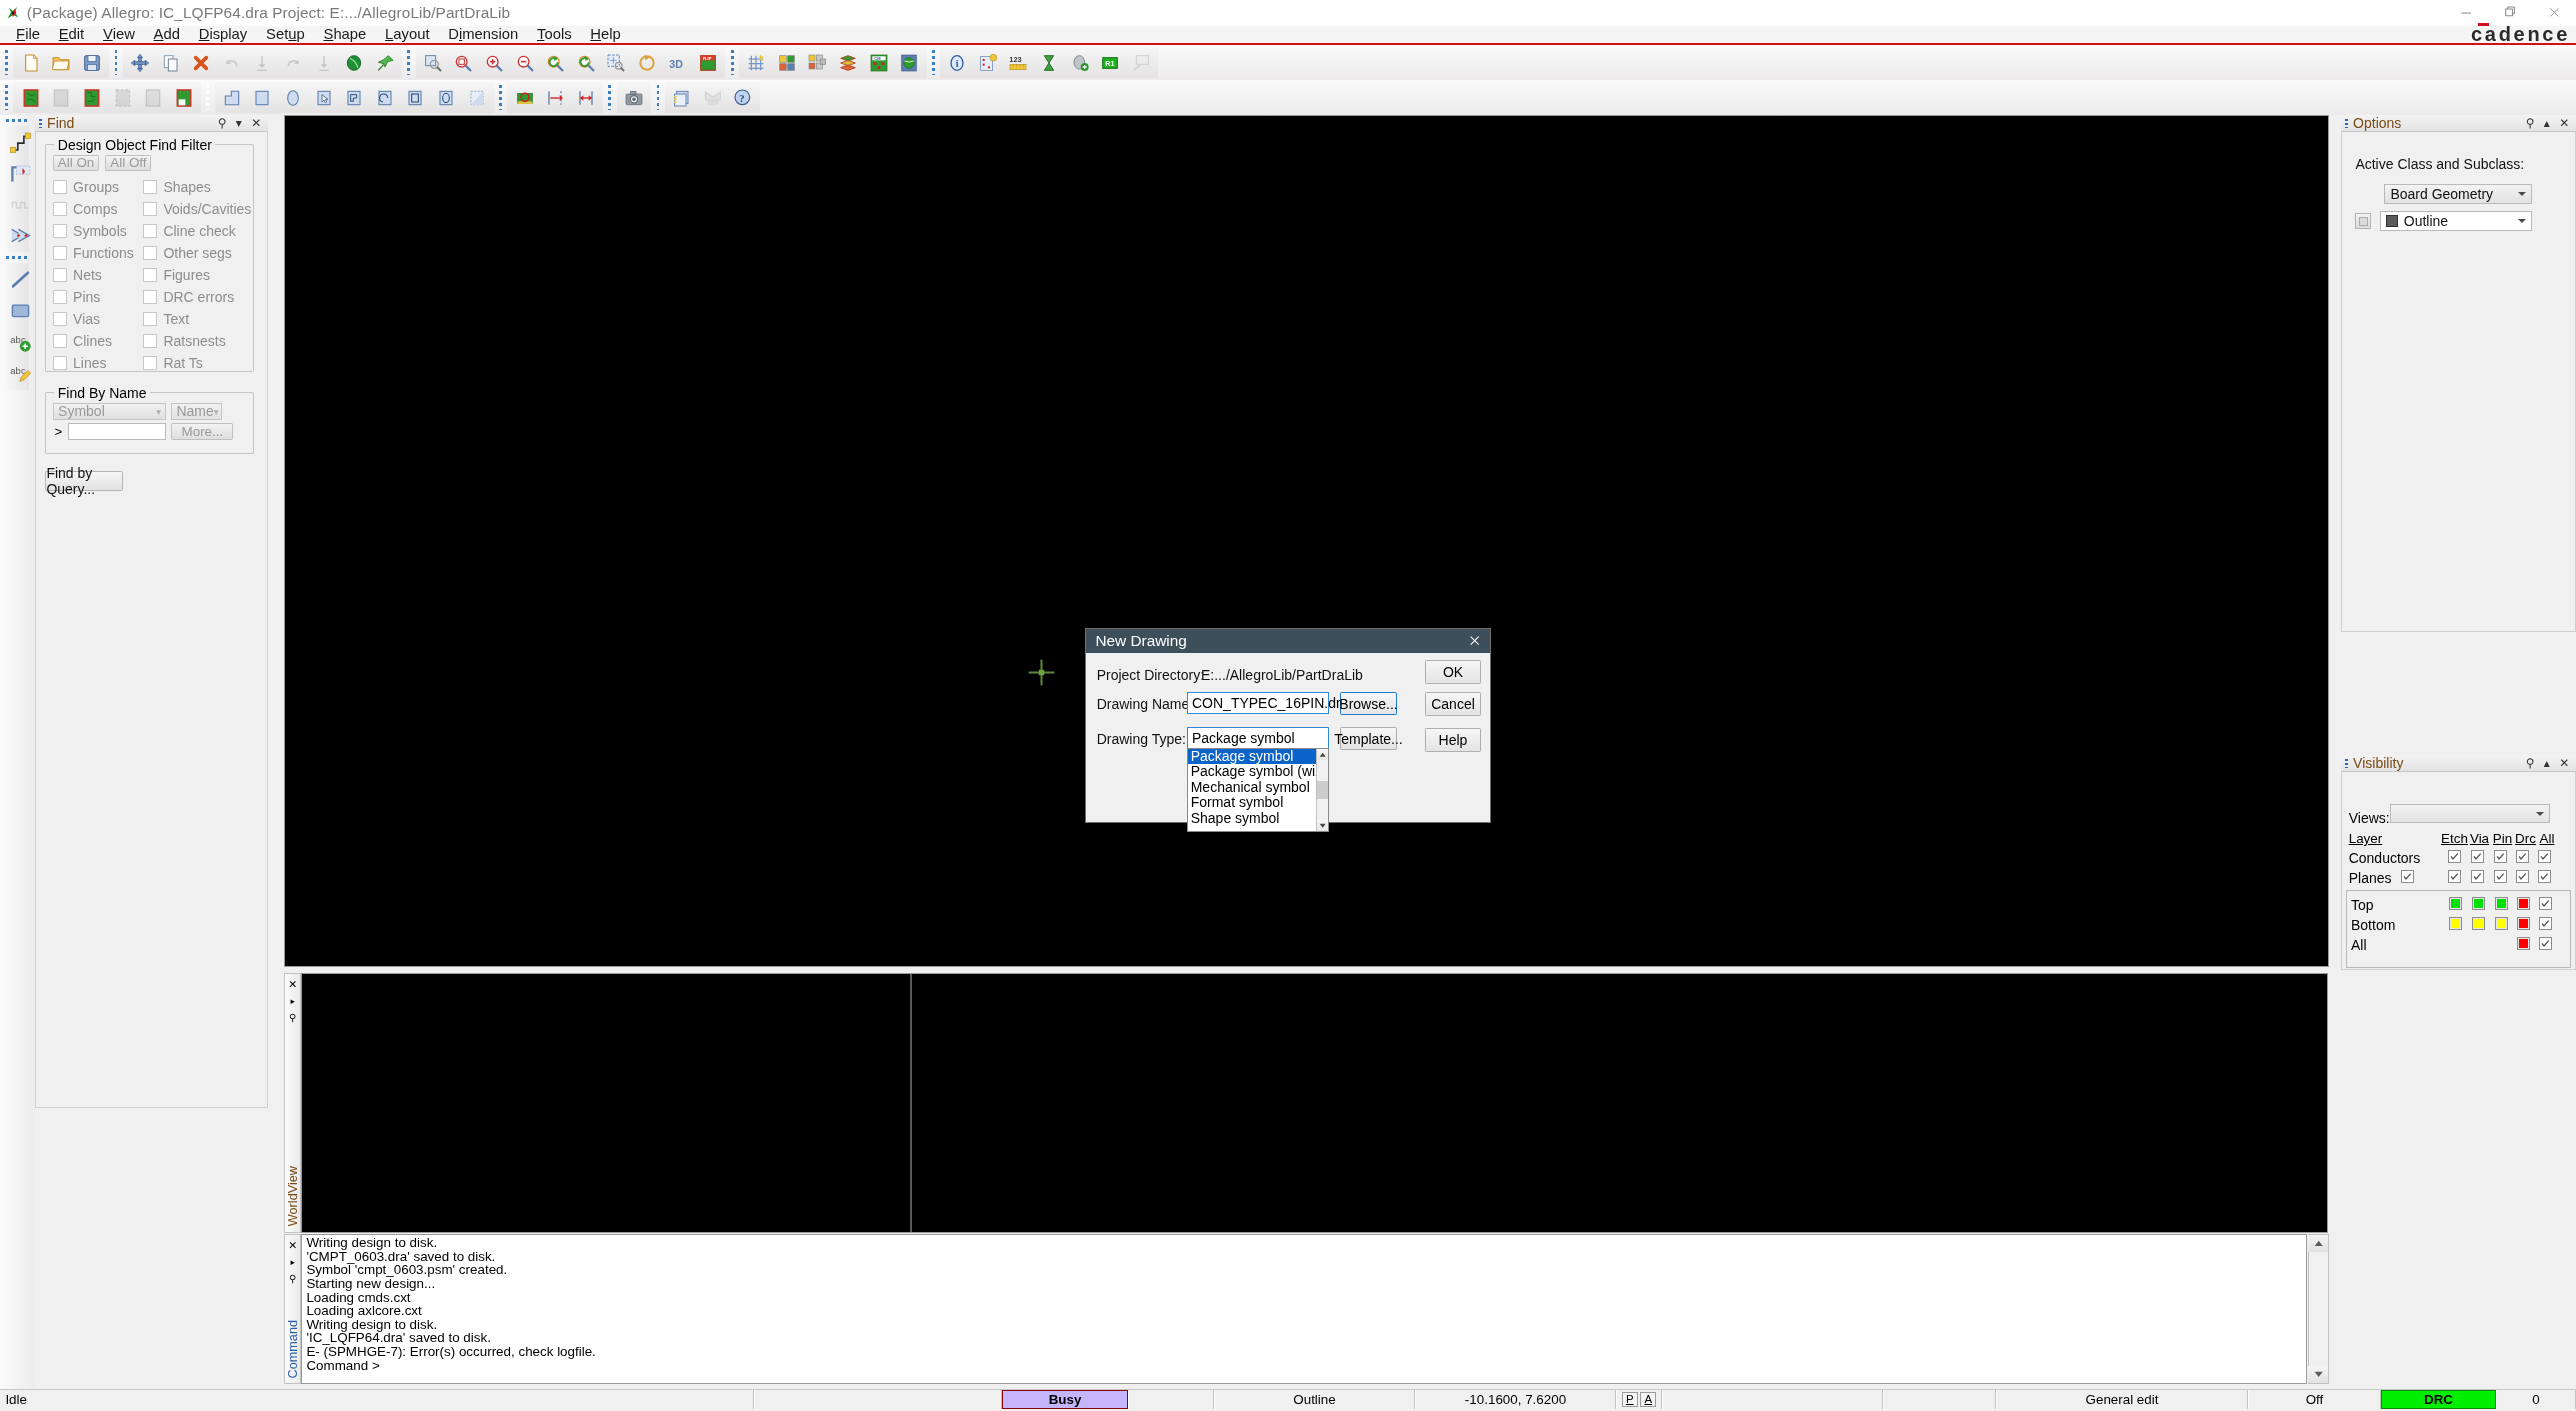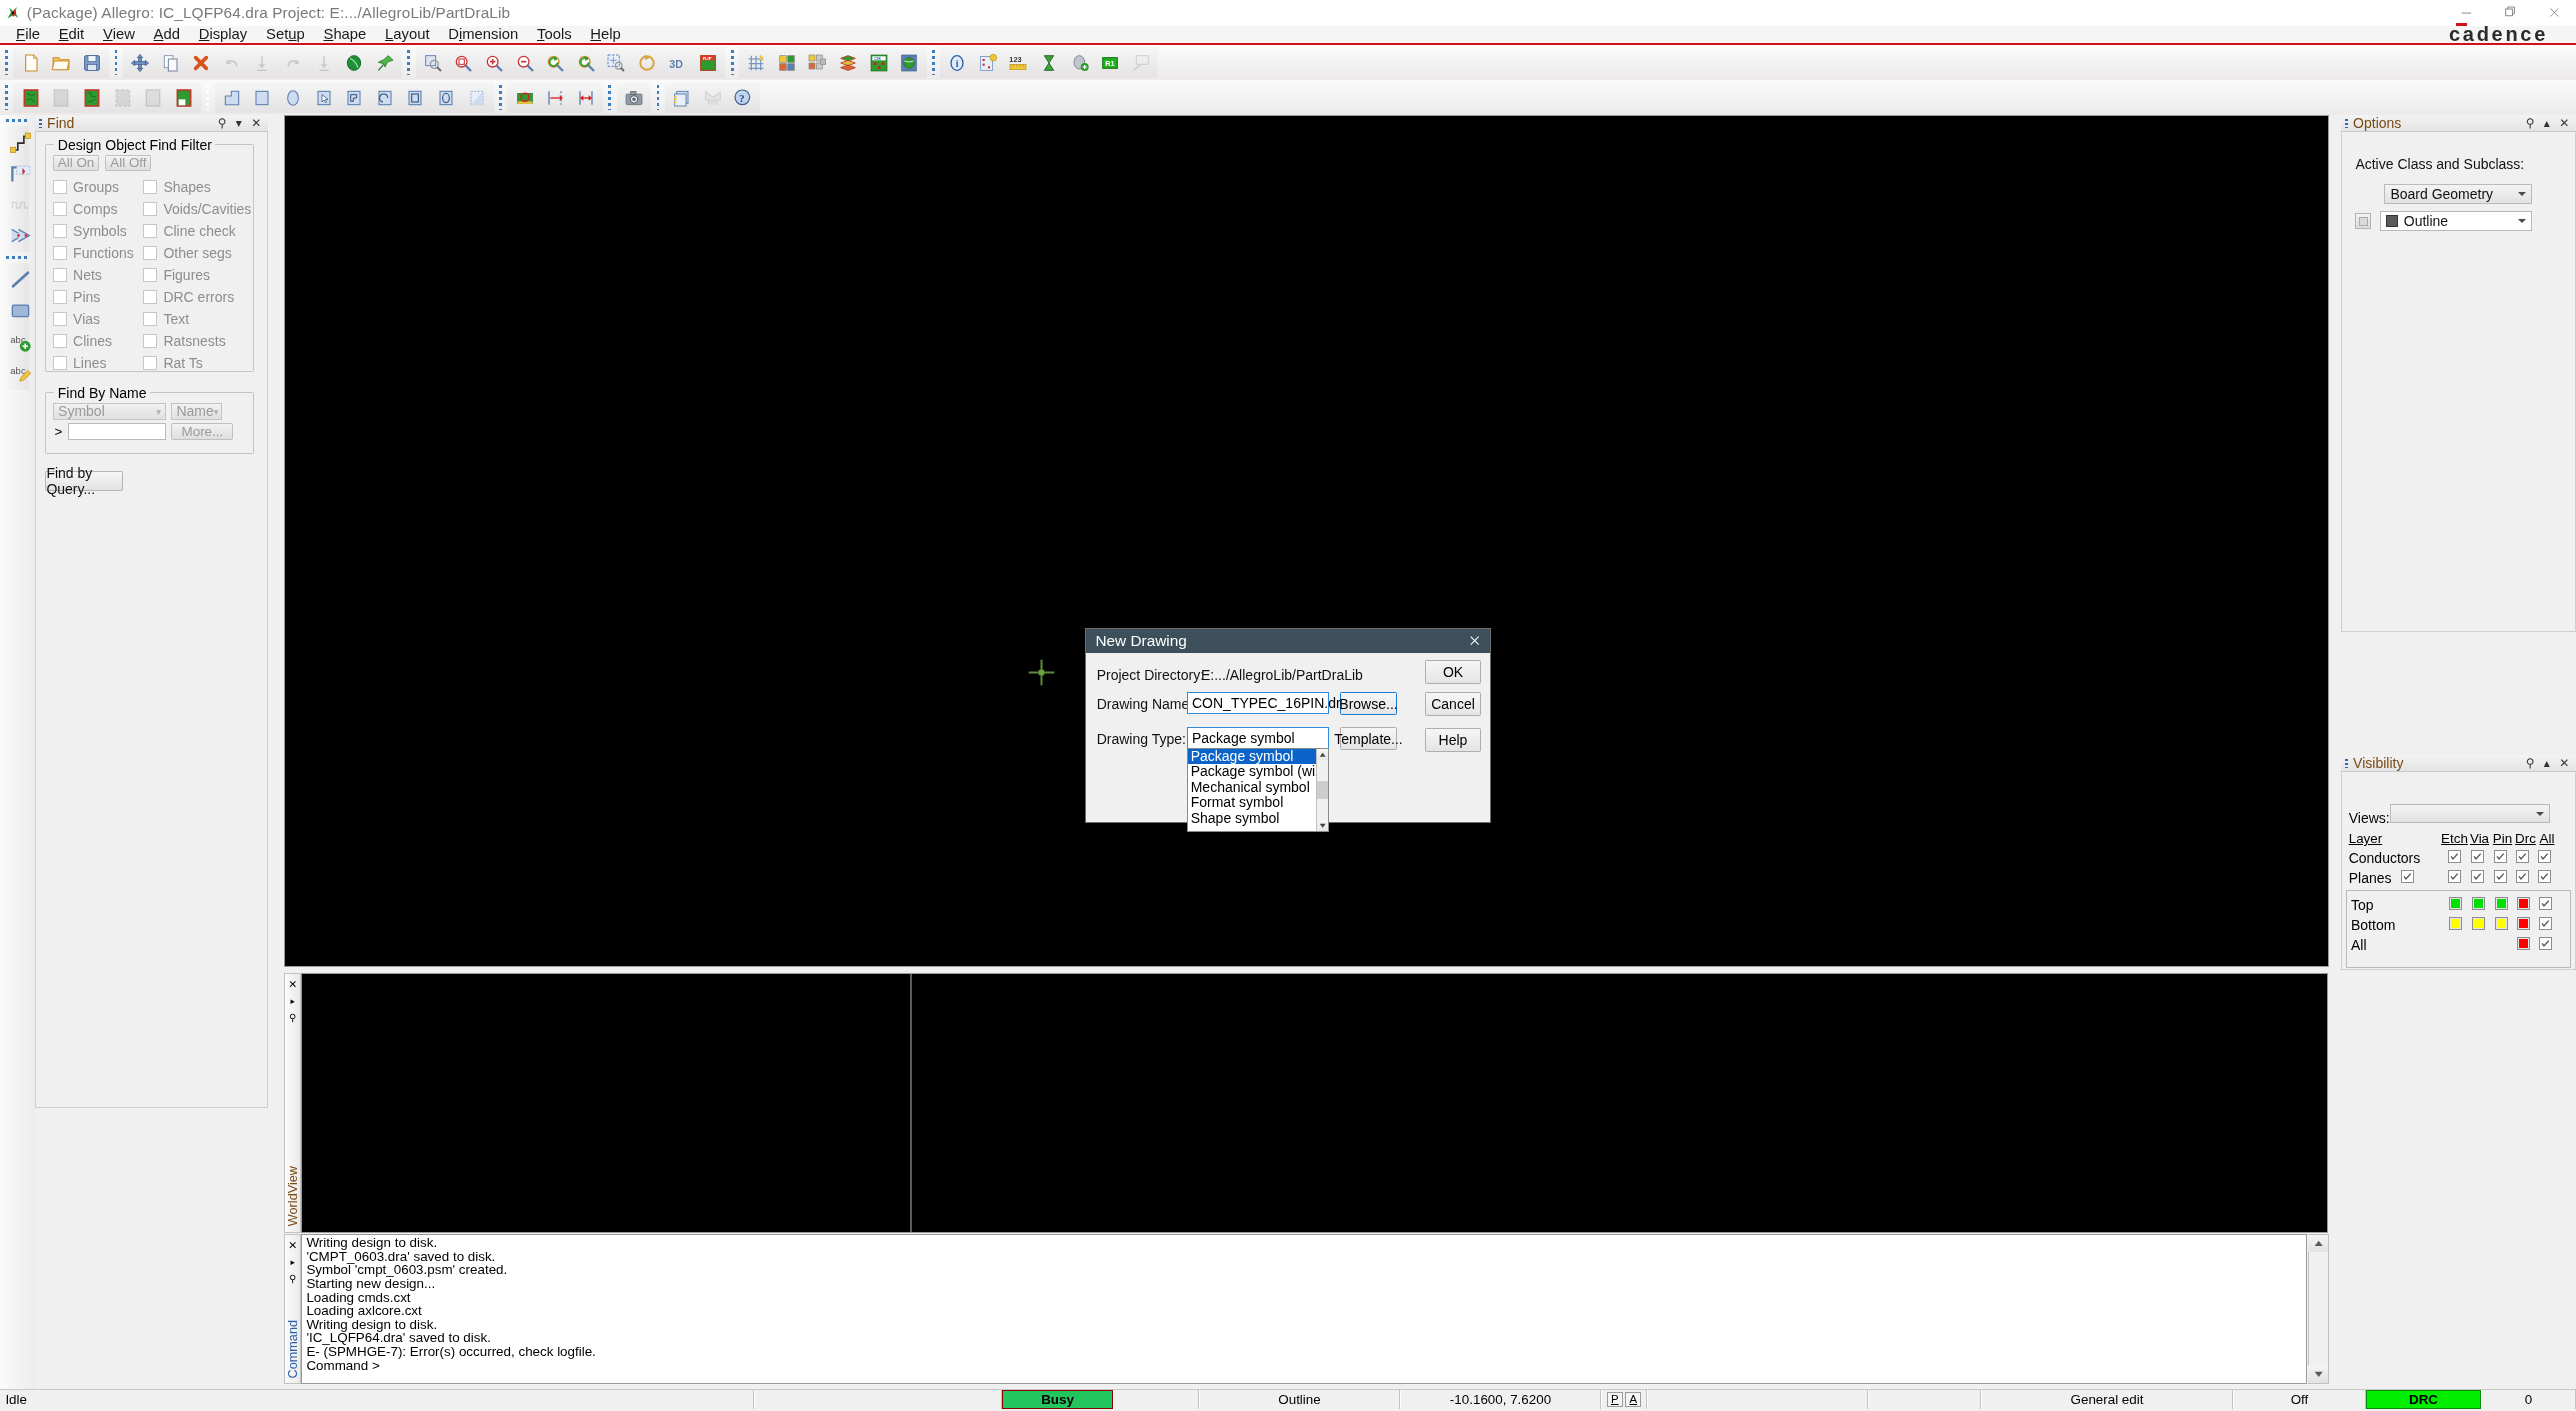--- a/index.html
+++ b/index.html
@@ -342,21 +342,21 @@
   <div class="menu-item"><span class="u">E</span>dit</div>
   <div class="menu-item"><span class="u">V</span>iew</div>
   <div class="menu-item"><span class="u">A</span>dd</div>
   <div class="menu-item"><span class="u">D</span>isplay</div>
   <div class="menu-item">Set<span class="u">u</span>p</div>
   <div class="menu-item"><span class="u">S</span>hape</div>
   <div class="menu-item"><span class="u">L</span>ayout</div>
   <div class="menu-item">D<span class="u">i</span>mension</div>
   <div class="menu-item"><span class="u">T</span>ools</div>
   <div class="menu-item"><span class="u">H</span>elp</div>
-  <div style="margin-left:auto; display:flex; align-items:flex-end; padding-right:28px;">
+  <div style="margin-left:auto; display:flex; align-items:flex-end; padding-right:6px;">
     <div style="font-size:20px; font-weight:bold; letter-spacing:2.7px; color:#2b2b2b; position:relative; line-height:17.4px;">
       <span style="position:absolute; left:7.4px; top:-2.7px; width:10.7px; height:3.4px; background:#d0111b;"></span>cadence
     </div>
   </div>
 </div>
 <div id="menu-redline"></div>
 
 <div class="toolbar-row" id="toolbar1">
   <div class="tb-sep"></div>
   <div class="tb-group">
@@ -1254,21 +1254,21 @@
             <path d="M5.5 7 L1 1 L10 1 z" fill="#444"></path>
           </svg>
       </div>
     </div>
   </div>
 </div>
 
 <div id="statusbar">
   <div class="sb-cell" style="width:754px; justify-content:flex-start; padding-left:5.4px; border-left:none;">Idle</div>
   <div class="sb-cell" style="width:248px;"></div>
-  <div class="sb-chip" style="width:111px; background:#22c55e; color:#000; border:0.7px solid #8a0000;">Busy</div>
+  <div class="sb-chip" style="width:126px; background:#c4b5fd; color:#000; border:0.7px solid #8a0000;">Busy</div>
   <div class="sb-cell" style="width:86px;"></div>
   <div class="sb-cell" style="width:201px;">Outline</div>
   <div class="sb-cell" style="width:201px;">-10.1600, 7.6200</div>
   <div class="sb-cell" style="width:46px;">
     <span class="sb-mini">P</span>
     <span class="sb-mini">A</span>
   </div>
   <div class="sb-cell" style="width:221px;"></div>
   <div class="sb-cell" style="width:113px;"></div>
   <div class="sb-cell" style="width:252px;">General edit</div>

